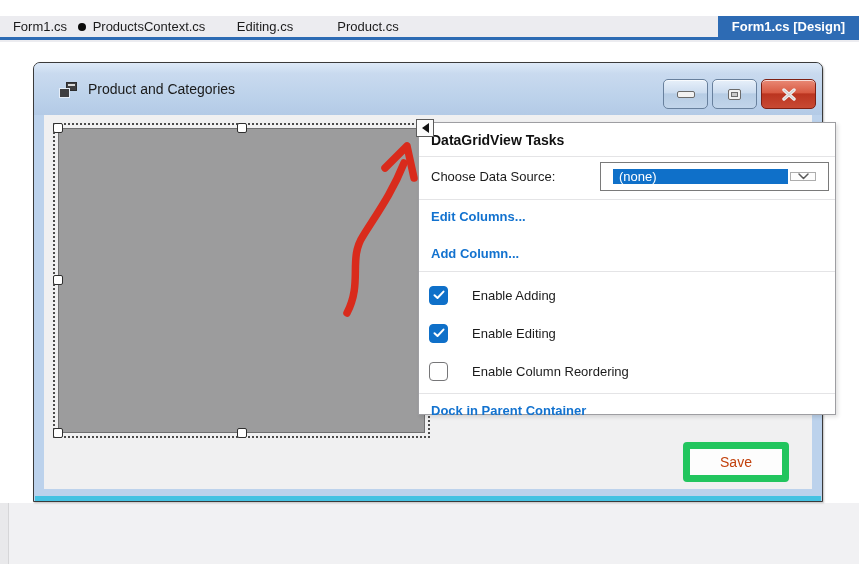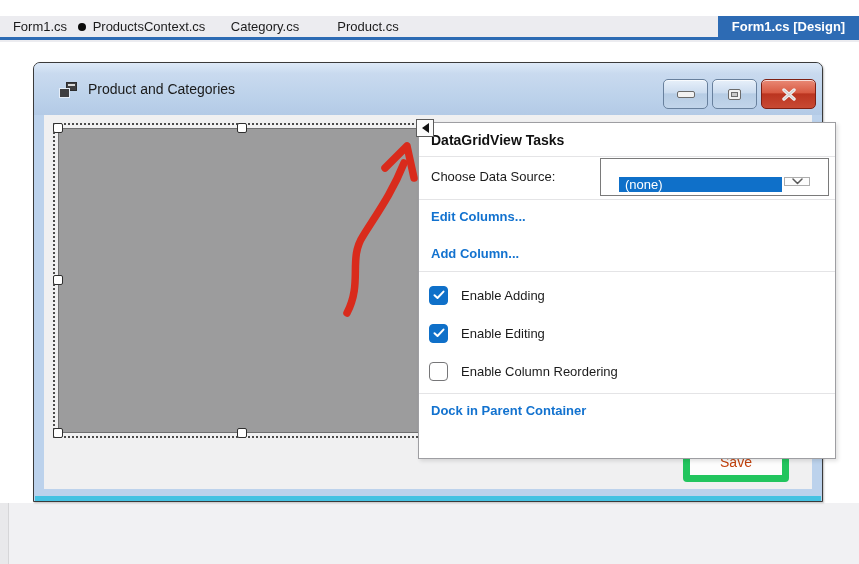--- a/index.html
+++ b/index.html
@@ -65,34 +65,34 @@
       border:1px solid #5a5a5a;display:flex;align-items:center;justify-content:center;z-index:11;}
   .smart-tri{width:0;height:0;border-top:5px solid transparent;border-bottom:5px solid transparent;
       border-right:7px solid #111111;}
 
   
   .save-btn{position:absolute;left:683px;top:442px;width:106px;height:40px;background:#fdfdfd;
       border:7px solid #22c55e;border-radius:4px;display:flex;align-items:center;justify-content:center;
       font-size:14px;color:#c2410c;z-index:5;}
 
   
-  .panel{position:absolute;left:418px;top:122px;width:418px;height:337px;background:#ffffff;
+  .panel{position:absolute;left:418px;top:122px;width:418px;height:293px;background:#ffffff;
       border:1px solid #9e9ea2;box-shadow:2px 2px 4px rgba(0,0,0,.12);z-index:10;font-size:13px;color:#1b1b1b;}
   .panel-header{padding:9px 12px 8px 12px;font-size:14px;font-weight:bold;color:#111111;}
   .divider{height:1px;background:#e4e4e6;}
   .ds-row{display:flex;align-items:center;justify-content:space-between;margin:5px 6px 8px 12px;height:29px;}
-  .combo{display:flex;align-items:flex-start;width:229px;height:29px;border:1px solid #7a7a7a;background:#ffffff;padding:18px;}
+  .combo{display:flex;align-items:center;width:229px;height:29px;border:1px solid #7a7a7a;background:#ffffff;padding:12px;}
   .combo-value{flex:1;background:var(--control-blue);color:#ffffff;display:flex;align-items:center;
       padding-left:6px;font-size:13px;}
   .combo-btn{width:26px;margin-left:2px;border:1px solid #adadad;background:#fdfdfd;
       display:flex;align-items:center;justify-content:center;}
   .link{color:var(--link-blue);margin-left:12px;cursor:pointer;height:18px;display:block;width:max-content;font-weight:bold;}
   .link1{margin-top:9px;}
   .link2{margin-top:19px;margin-bottom:7px;}
-  .cb-row{display:flex;align-items:center;gap:13px;margin-left:10px;height:22px;}
+  .cb-row{display:flex;align-items:center;gap:24px;margin-left:10px;height:22px;}
   .cb-row.r1{margin-top:12px;}
   .cb-row.r2,.cb-row.r3,.cb-row.r4{margin-top:16px;}
   .checkbox{width:19px;height:19px;border:1.5px solid #767678;border-radius:4px;background:#ffffff;
       display:flex;align-items:center;justify-content:center;}
   .checkbox svg{display:none;}
   .checkbox.checked{background:var(--control-blue);border-color:var(--control-blue);}
   .checkbox.checked svg{display:block;}
   .div-bottom{margin-top:11px;}
   .dock-link{margin-top:9px;}
 
@@ -108,21 +108,21 @@
     <div class="tab" style="left:0;width:80px;">
 
       <span>Form1.cs</span>
     </div>
     <div class="tab" style="left:68px;width:147px;">
       <span class="mod-dot show"></span>
       <span>ProductsContext.cs</span>
     </div>
     <div class="tab" style="left:215px;width:100px;">
 
-      <span>Category.cs</span>
+      <span>Editing.cs</span>
     </div>
     <div class="tab" style="left:322px;width:92px;">
 
       <span>Product.cs</span>
     </div>
     <div class="tab active" style="left:718px;width:141px;">
 
       <span>Form1.cs [Design]</span>
     </div>
   </div>

